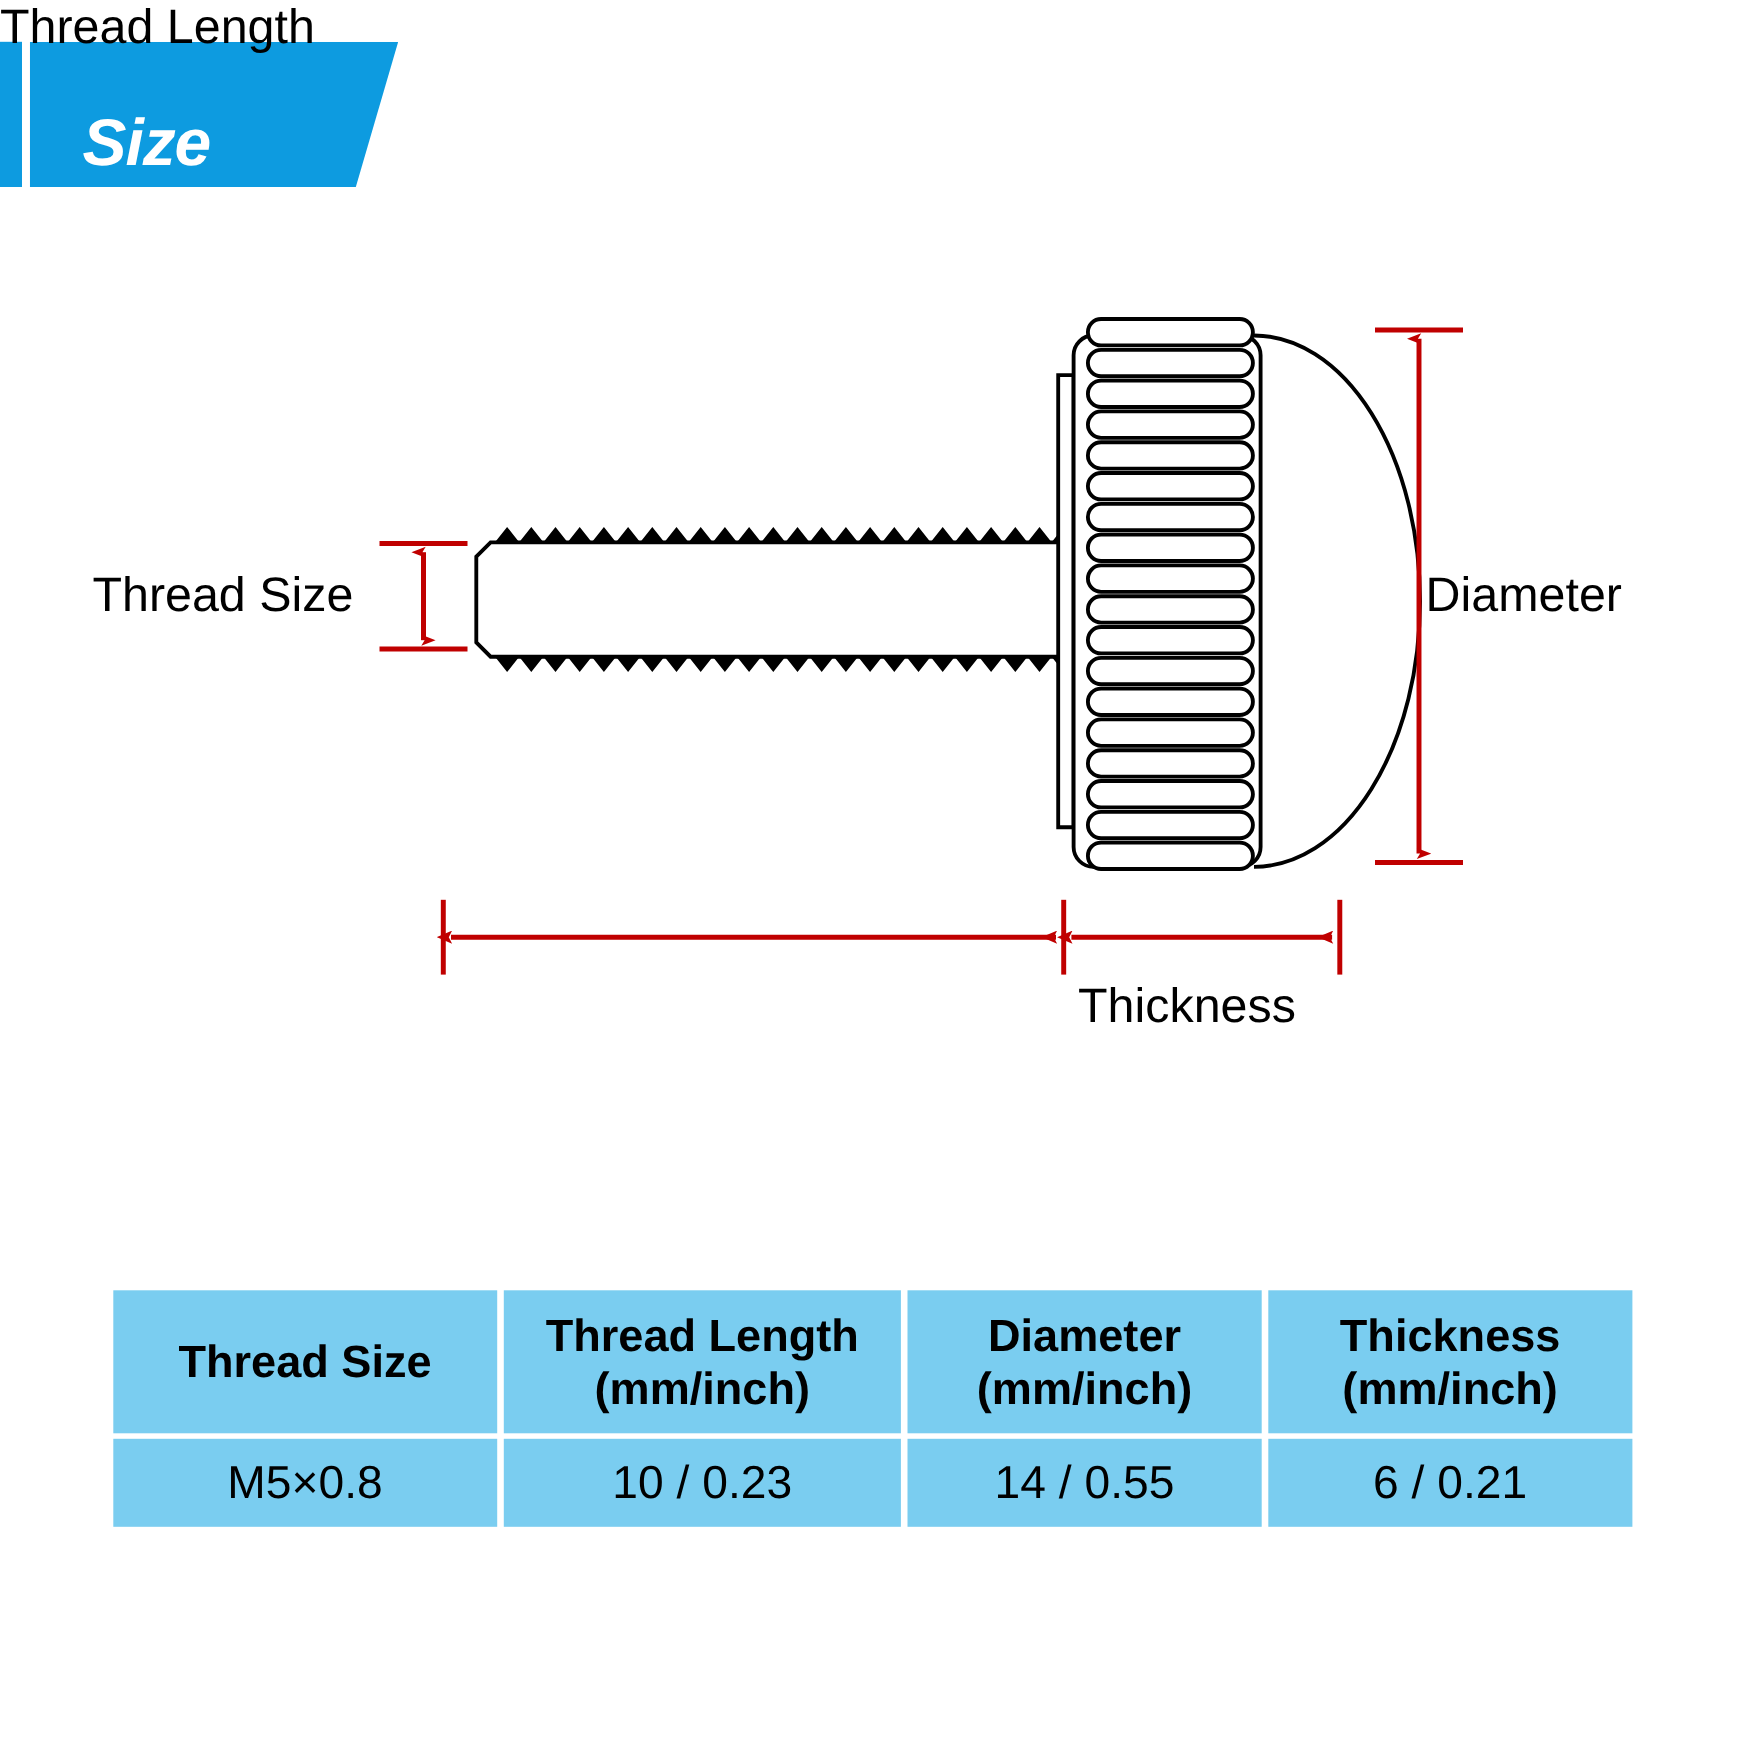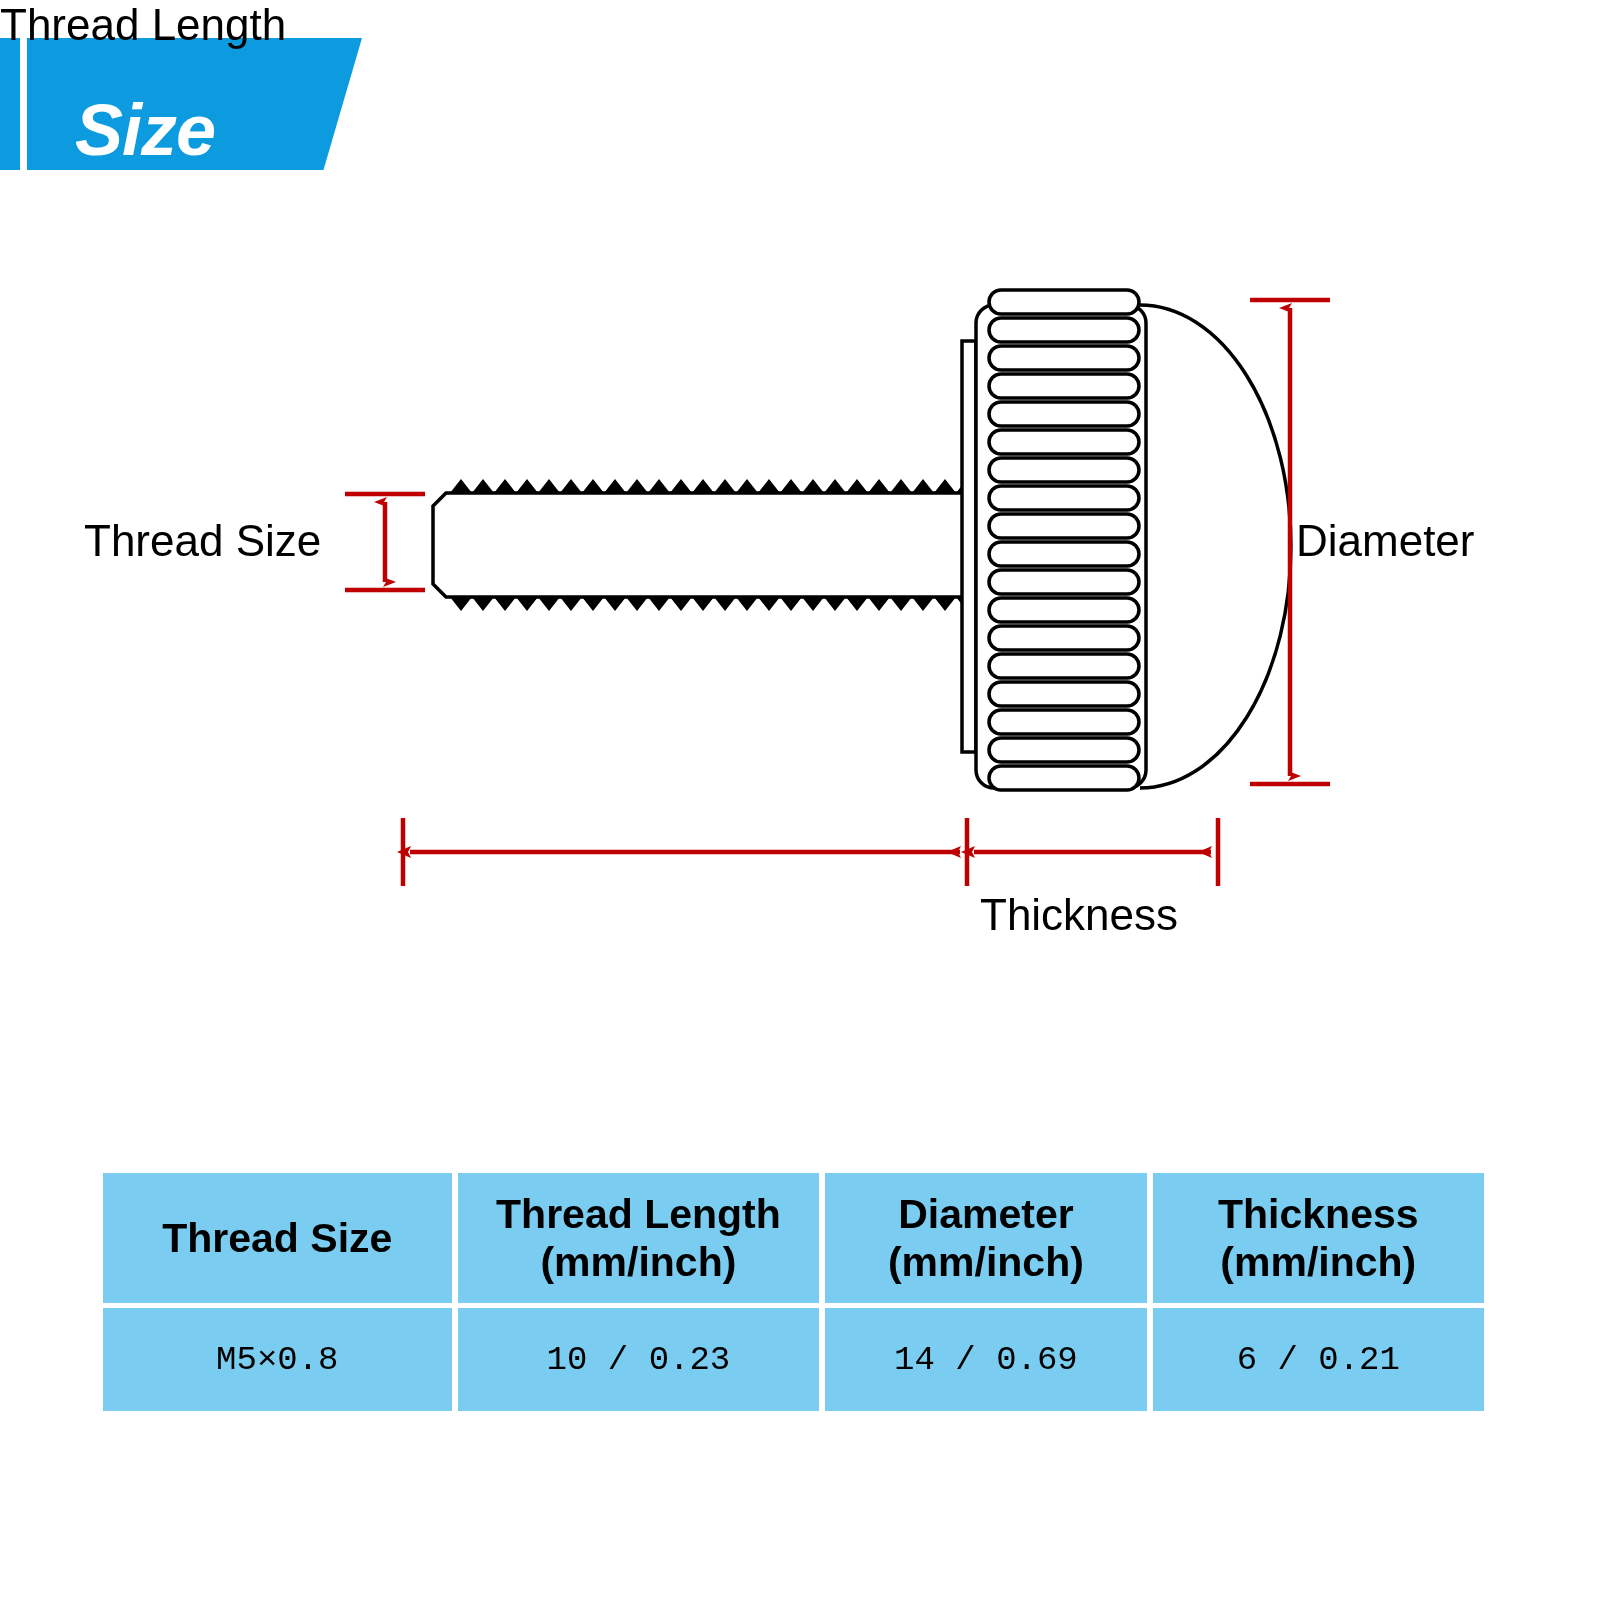--- a/index.html
+++ b/index.html
@@ -39,21 +39,21 @@
     height: 132px;
     background: var(--accent, #0D9BE0);
     -webkit-clip-path: polygon(0 0, 100% 0, 88.5% 100%, 0 100%);
     clip-path: polygon(0 0, 100% 0, 88.5% 100%, 0 100%);
   }
   #banner-title {
     position: absolute;
     left: 75px;
     top: 50px;
     color: #ffffff;
-    font-size: 72px;
+    font-size: 60px;
     font-style: italic;
     font-weight: bold;
     letter-spacing: -1px;
     line-height: 84px;
   }
 
   
   #diagram {
     position: absolute;
     left: 0;
@@ -91,24 +91,23 @@
     color: #000000;
     padding: 0;
   }
   #spec-table thead td {
     height: 130px;
     font-size: 41px;
     font-weight: bold;
     line-height: 48px;
   }
   #spec-table tbody td {
-    height: 103px;
-    font-size: 34px;
+    height: 80px;
+    font-size: 42px;
     font-weight: normal;
-    font-family: Liberation Mono, monospace;
   }
   .col-1 { width: 345px; }
   .col-2 { width: 358px; }
   .col-3 { width: 318px; }
   .col-4 { width: 328px; }
   .hdr-line { display: block; }
 </style>
 </head>
 <body>
 
@@ -227,17 +226,17 @@
       <td class="col-4">
         <span class="hdr-line">Thickness</span>
         <span class="hdr-line">(mm/inch)</span>
       </td>
     </tr>
   </thead>
   <tbody>
     <tr>
       <td class="col-1">M5×0.8</td>
       <td class="col-2">10 / 0.23</td>
-      <td class="col-3">14 / 0.69</td>
+      <td class="col-3">14 / 0.55</td>
       <td class="col-4">6 / 0.21</td>
     </tr>
   </tbody>
 </table>
 
 </body></html>

